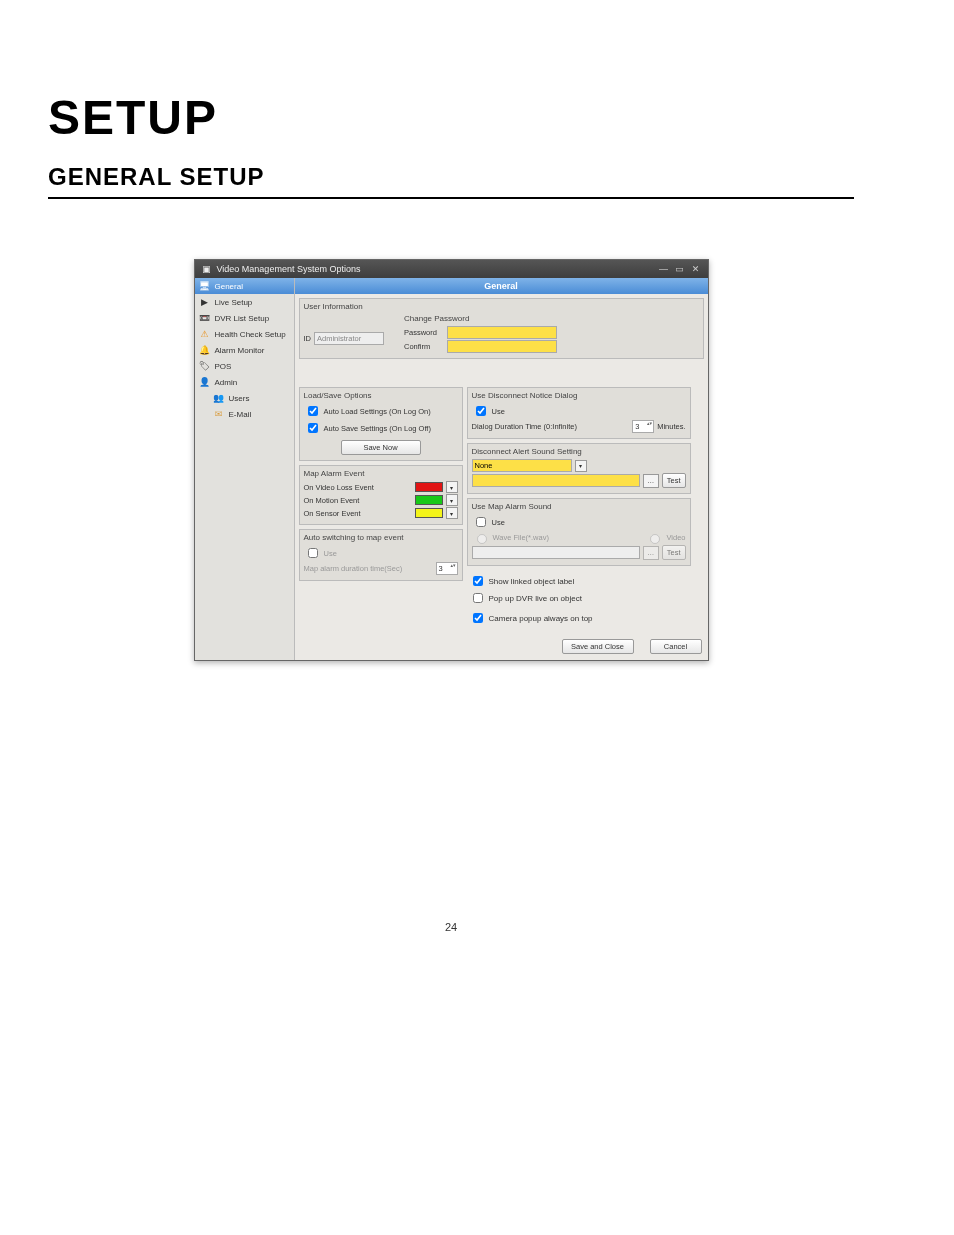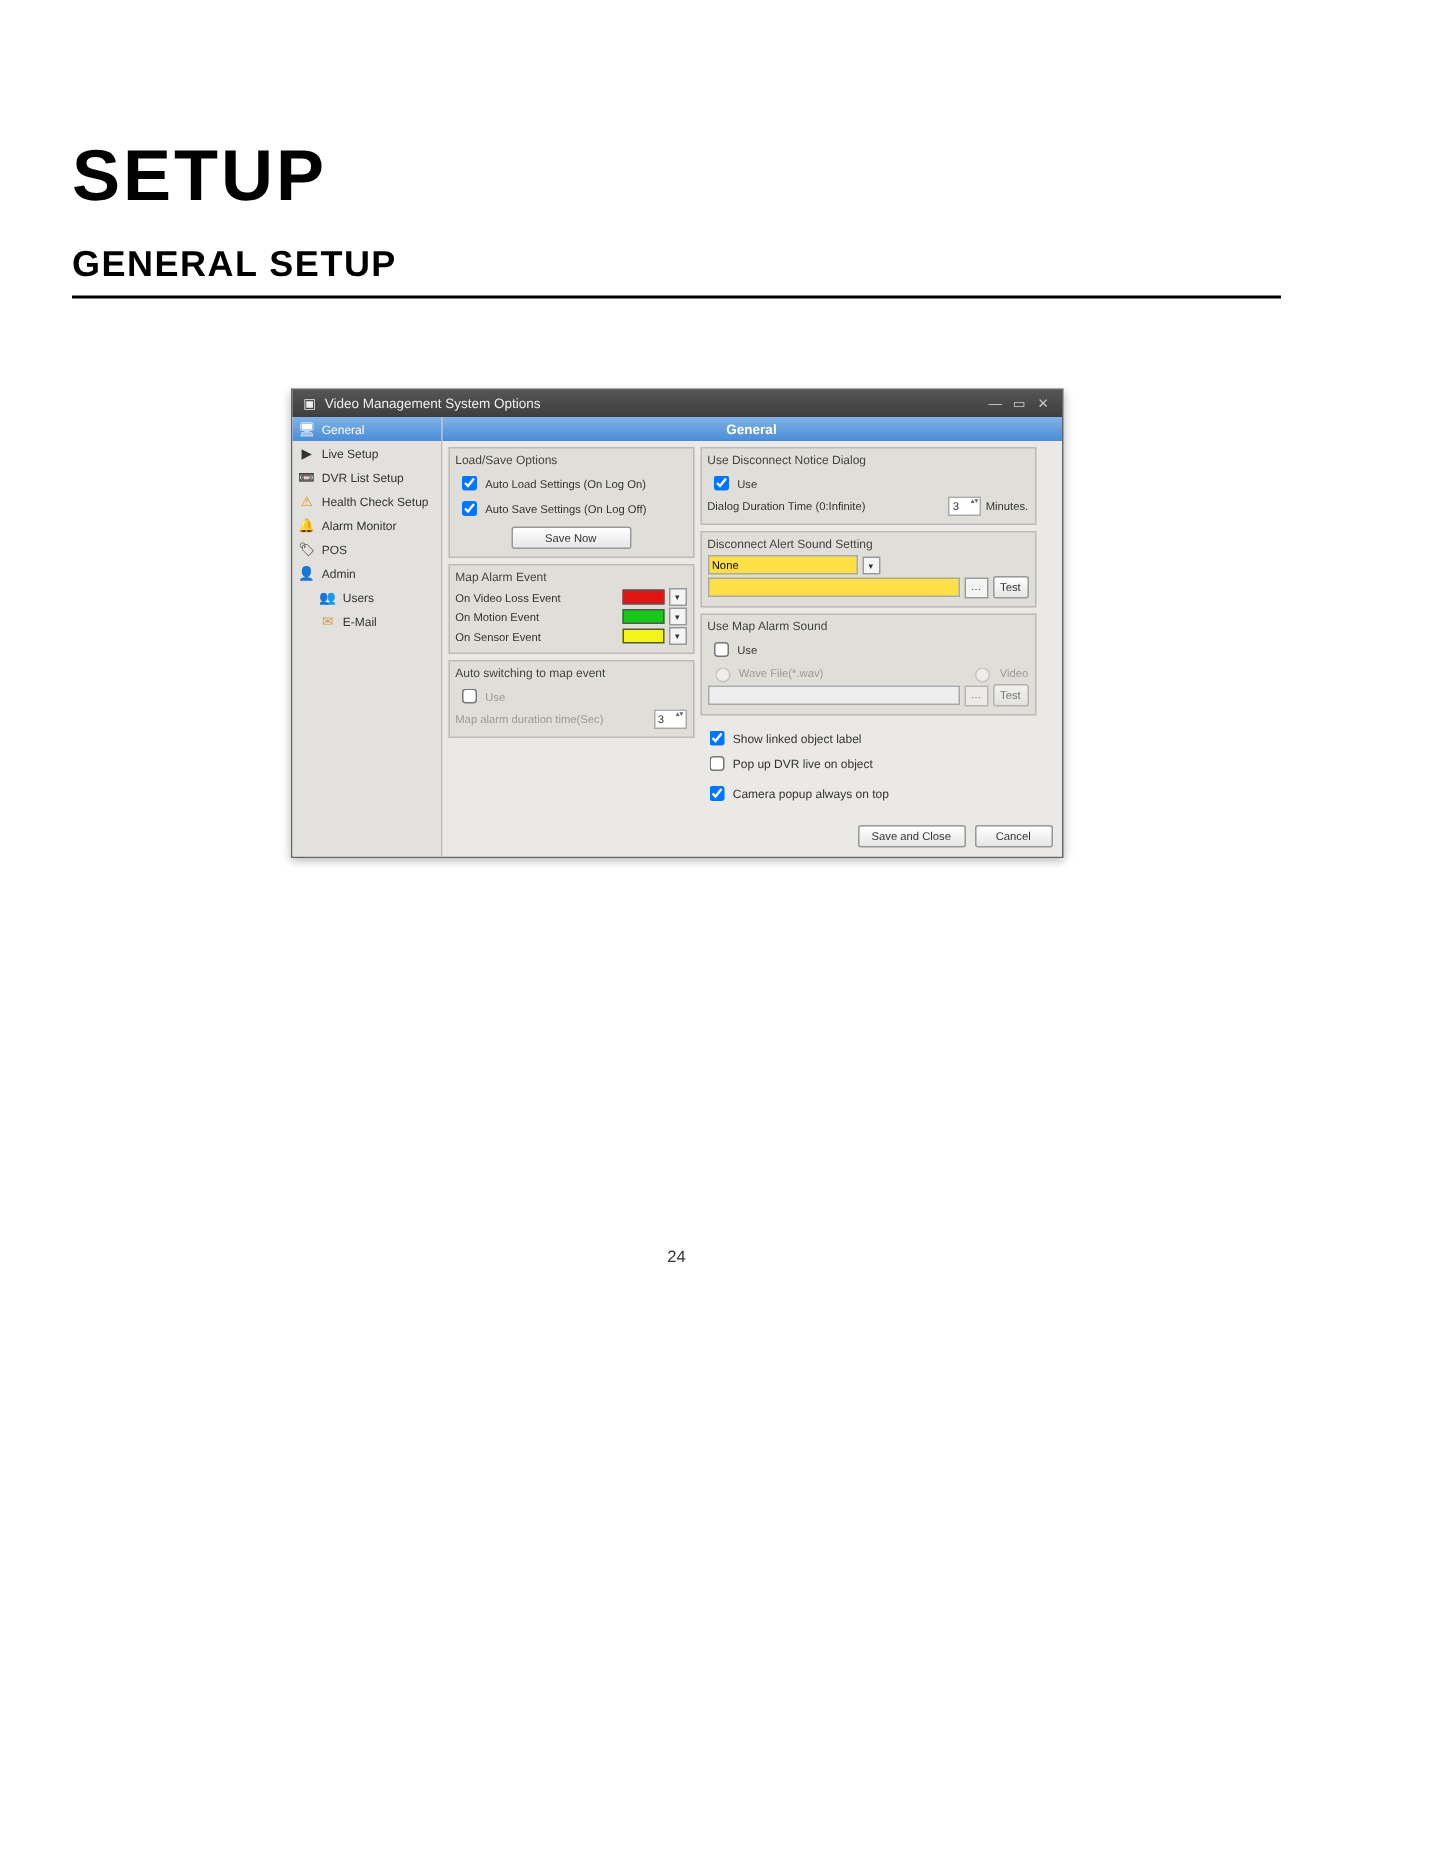--- a/index.html
+++ b/index.html
@@ -140,21 +140,21 @@
     padding: 1px 6px;
     border: 1px solid #999;
     background: linear-gradient(#fff,#e6e6e6);
     border-radius: 2px;
     cursor: pointer;
     height: 15px;
     display: inline-flex; align-items: center; justify-content: center;
   }
   .btn.small { padding: 1px 4px; }
   .chk { width: 10px; height: 10px; }
-  .left-col, .right-col { display: flex; flex-direction: column; gap: 4px; }
+  .left-col, .right-col { display: flex; flex-direction: column; gap: 4px; margin-top: 24px; }
   .left-col { width: 164px; }
   .right-col { width: 224px; }
   .color-swatch {
     width: 28px; height: 10px; border: 1px solid #555; display: inline-block;
   }
   .dropdown-arrow {
     width: 12px; height: 12px; border: 1px solid #999; background: #f4f4f4;
     display: inline-flex; align-items: center; justify-content: center; font-size: 6px;
   }
   .browse-btn {
@@ -164,21 +164,21 @@
   .spinner {
     width: 22px; height: 13px; border: 1px solid #aaa; background: #fff;
     display: inline-flex; align-items: center; padding: 0 2px; font-size: 7.5px;
     position: relative;
   }
   .spinner::after {
     content: "▴▾"; position: absolute; right: 1px; top: -1px;
     font-size: 5px; line-height: 6px; display: flex; flex-direction: column; color: #666;
   }
   .footer-btns {
-    display: flex; justify-content: flex-end; gap: 6px;
+    display: flex; justify-content: flex-end; gap: 16px;
     padding: 6px;
   }
   .page-no {
     text-align: center;
     font-size: 11px;
     margin-top: 260px;
     color: #333;
   }
 </style>
 </head>
@@ -238,20 +238,40 @@
             <span class="side-icon" style="color:#d89b3c">✉</span>
             <span>E-Mail</span>
           </div>
         </div>
 
         <div class="main">
           <div class="panel-header">General</div>
 
           <div class="panel-content">
 
+            <div class="group" style="width:100%;">
+              <div class="group-title">User Information</div>
+              <div style="display:flex; gap:20px;">
+                <div class="row" style="flex:0 0 auto; margin-top:10px;">
+                  <span class="lbl">ID</span>
+                  <input type="text" disabled="" style="width: 70px;" value="Administrator">
+                </div>
+                <div style="flex:1;">
+                  <div class="group-title">Change Password</div>
+                  <div class="row">
+                    <span class="lbl" style="width:40px;">Password</span>
+                    <input type="password" style="width: 110px;">
+                  </div>
+                  <div class="row">
+                    <span class="lbl" style="width:40px;">Confirm</span>
+                    <input type="password" style="width: 110px;">
+                  </div>
+                </div>
+              </div>
+            </div>
 
             <div class="left-col">
               <div class="group">
                 <div class="group-title">Load/Save Options</div>
                 <div class="row">
                     <input type="checkbox" class="chk" checked="" style="">
                     <span class="lbl">Auto Load Settings (On Log On)</span>
                   </div>
                 <div class="row">
                     <input type="checkbox" class="chk" checked="" style="">

